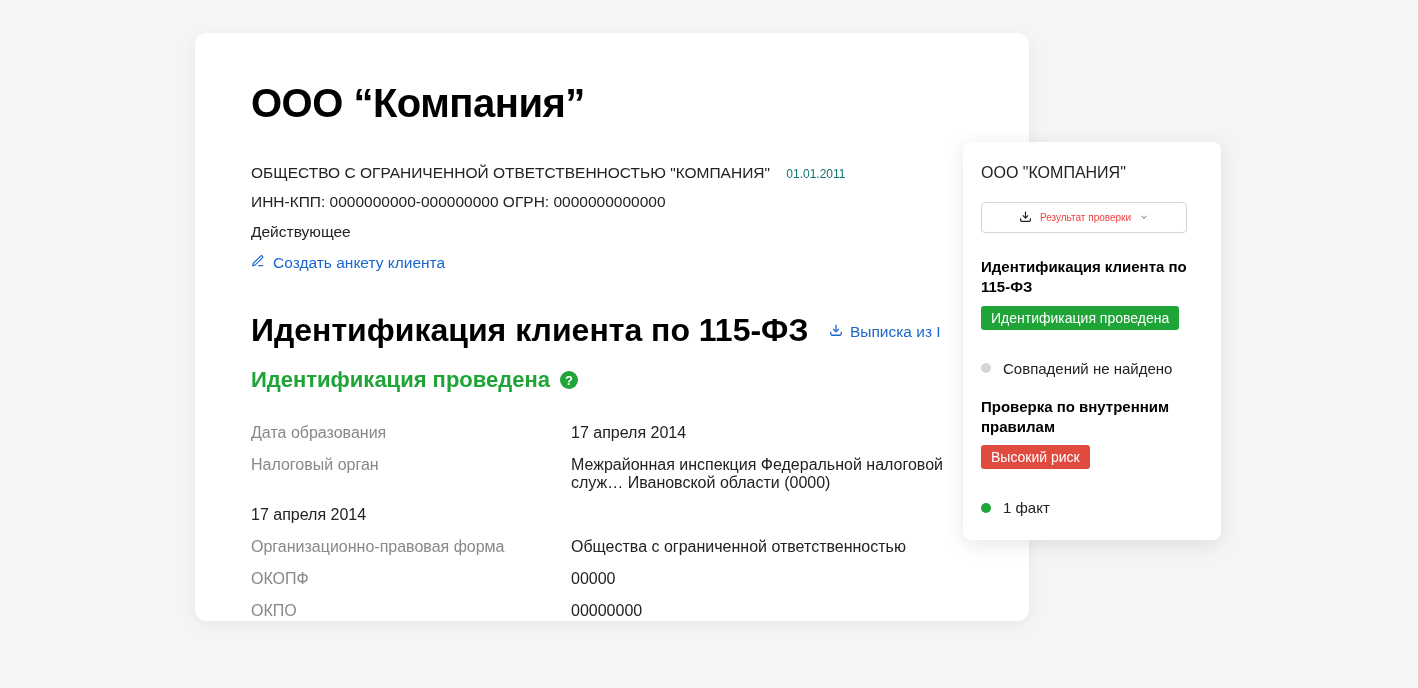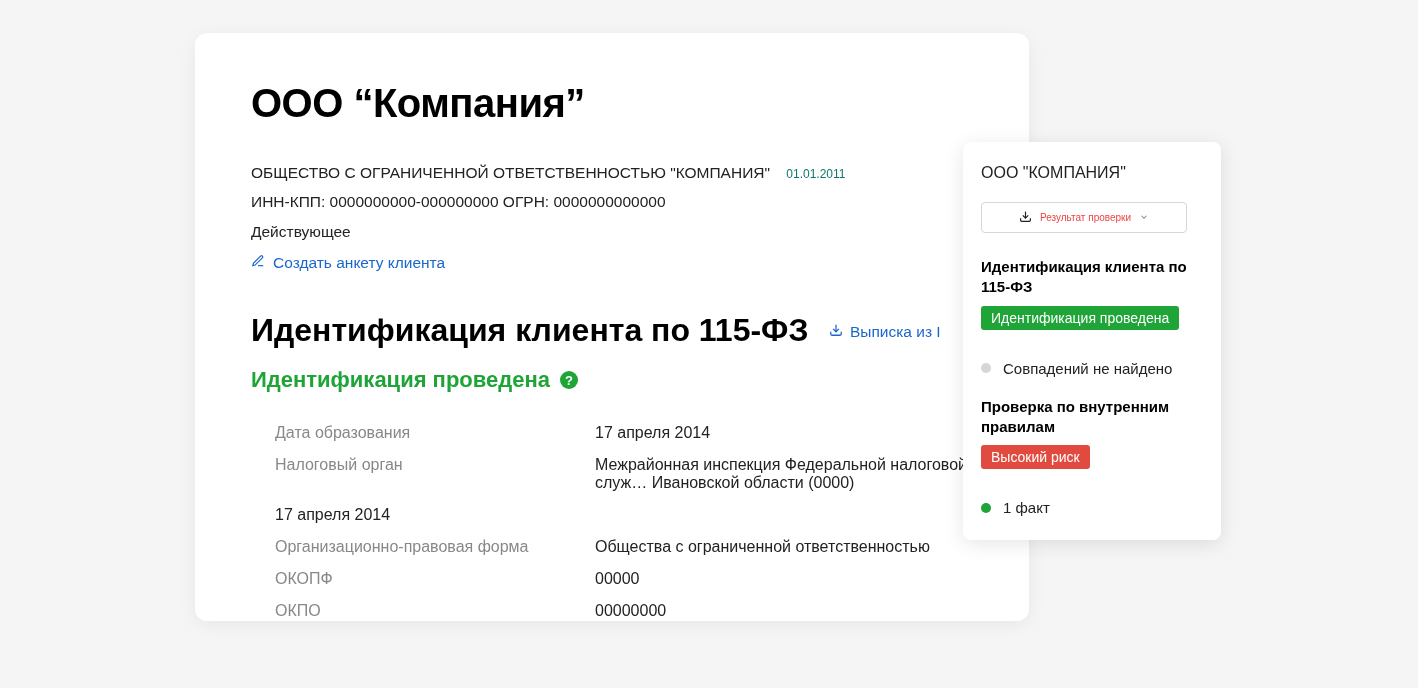--- a/index.html
+++ b/index.html
@@ -84,21 +84,20 @@
       font-size: 13px;
       font-weight: 700;
       display: inline-flex;
       align-items: center;
       justify-content: center;
       margin-left: 10px;
     }
     .kv-row {
       display: flex;
       padding: 7px 0;
-      margin-left: 24px;
     }
     .kv-key {
       width: 320px;
       font-size: 16px;
       color: #888;
     }
     .kv-val {
       flex: 1;
       font-size: 16px;
       color: #222;

